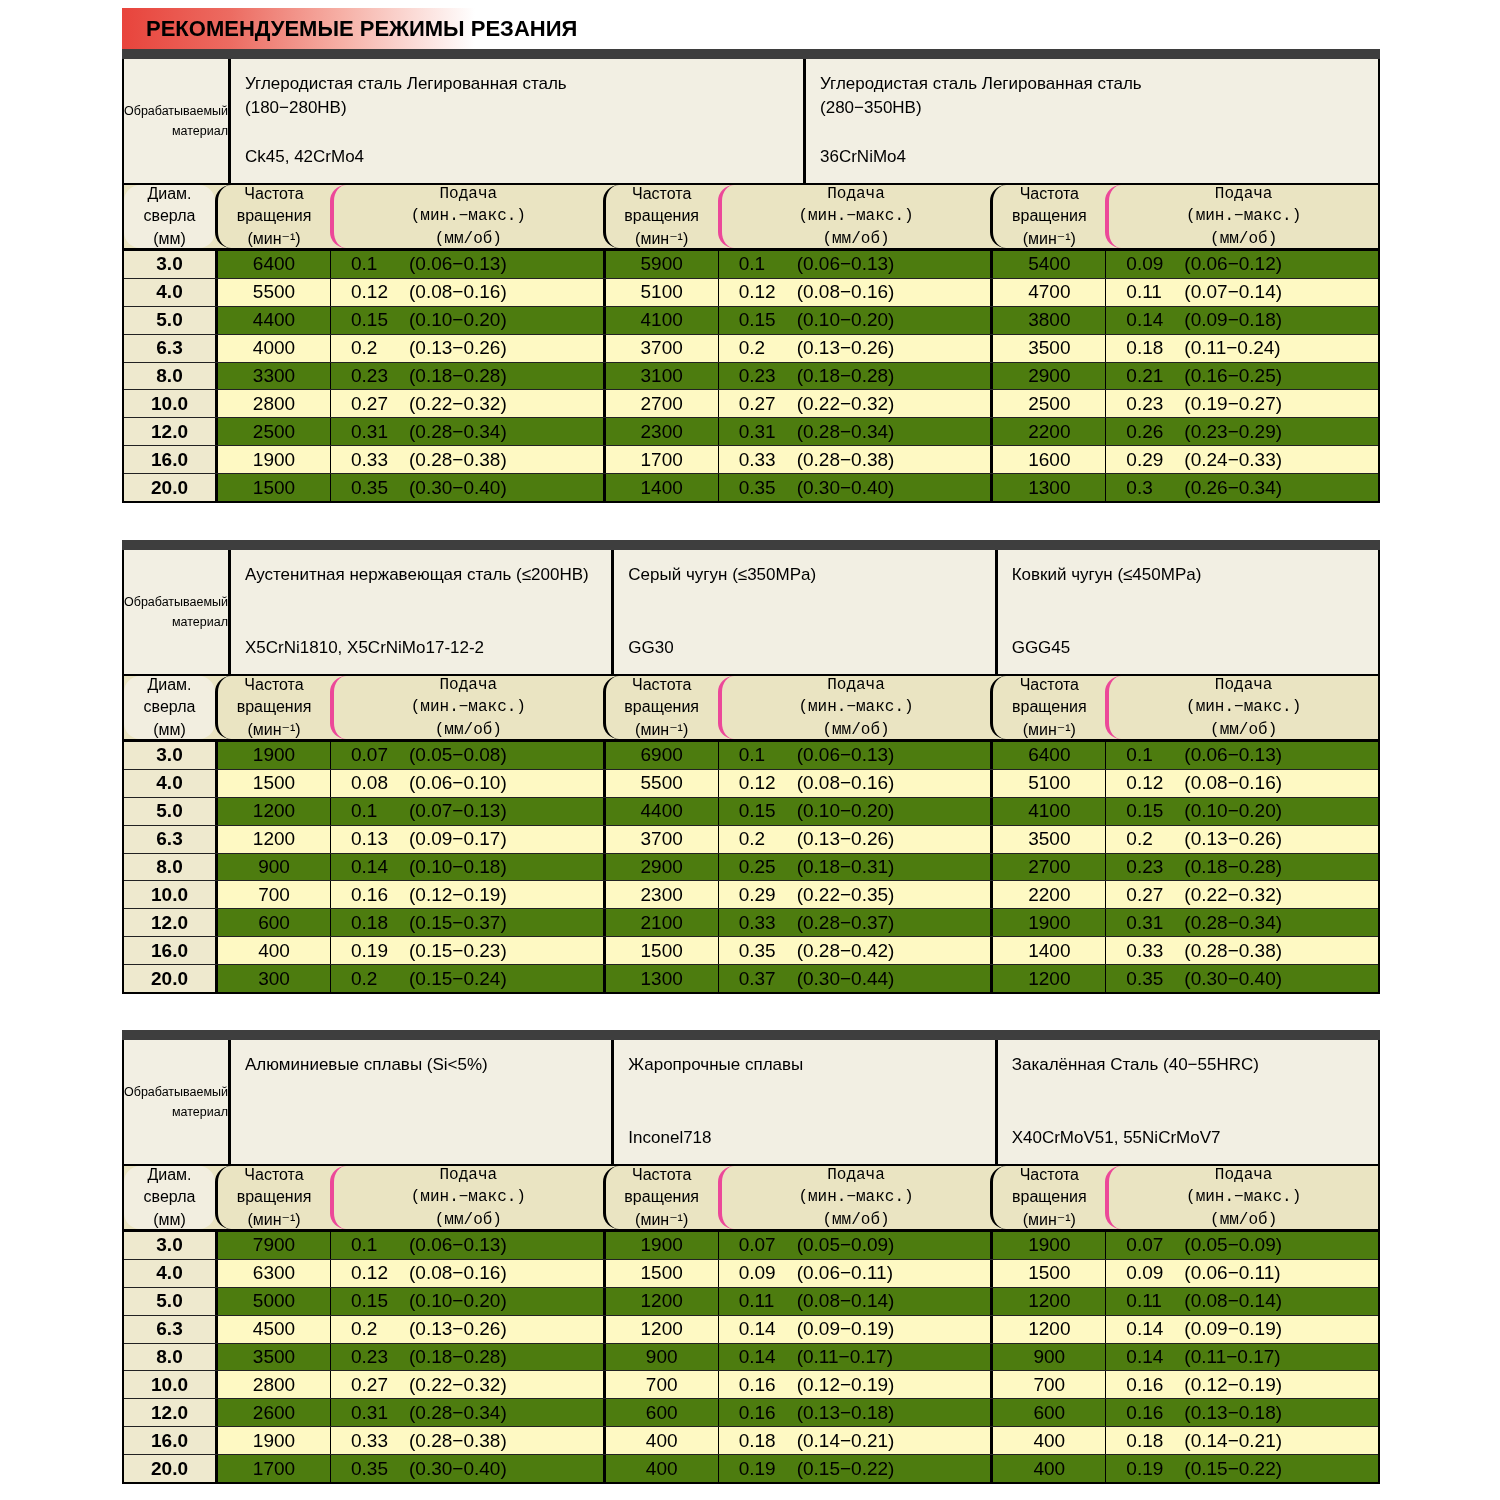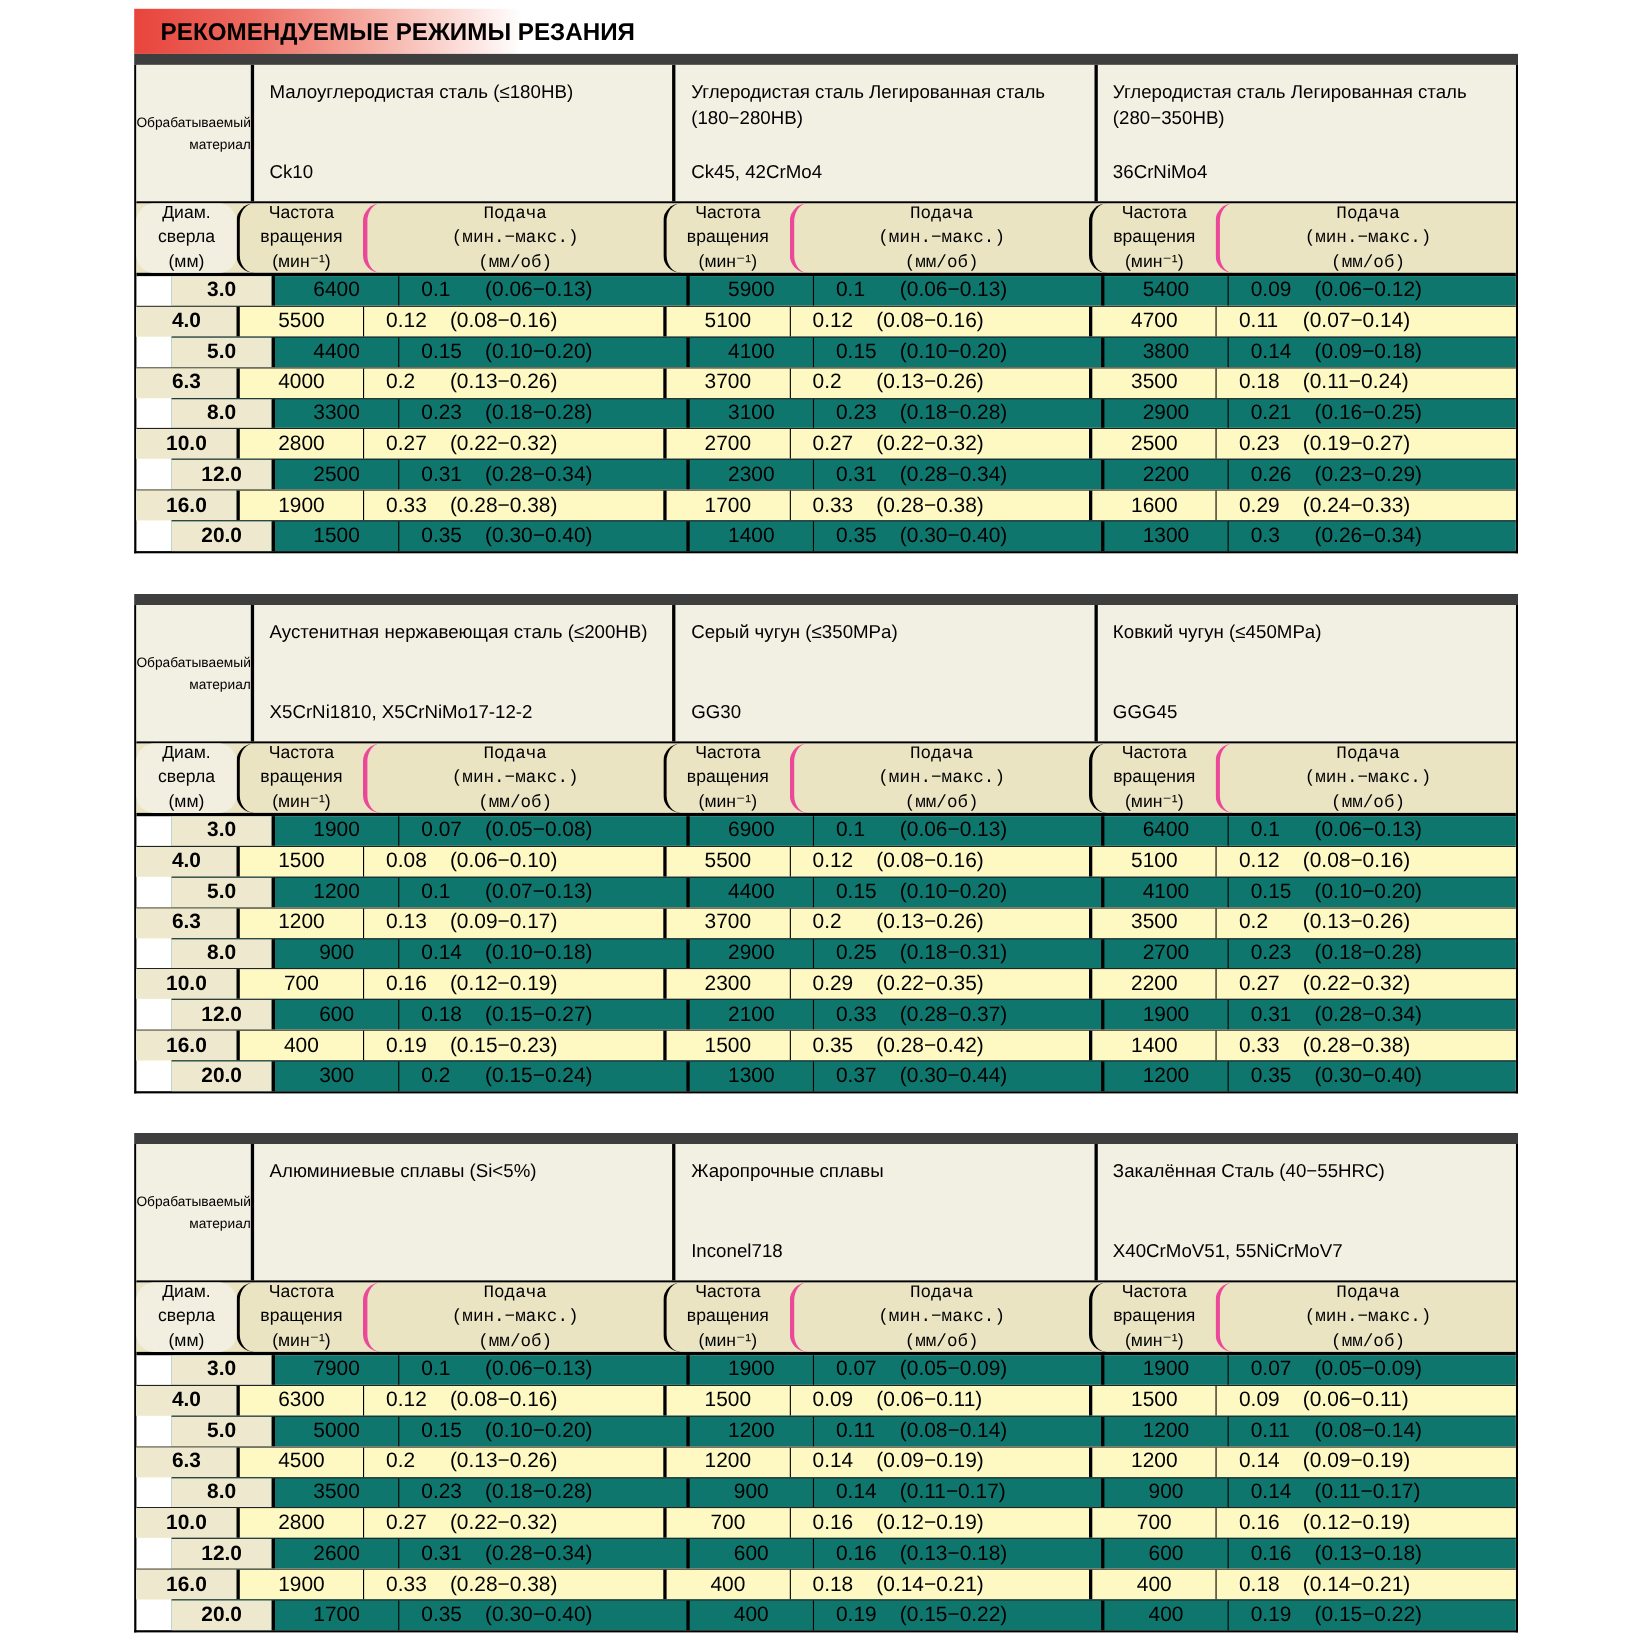--- a/index.html
+++ b/index.html
@@ -35,21 +35,21 @@
   .head-row{display:flex;background:#eae4c2;height:66px;border-bottom:3px solid #000;}
   .head-row > div{display:flex;align-items:center;justify-content:center;text-align:center;
     font-size:16px;line-height:1.4;white-space:pre-line;border-radius:16px;}
   .diam-head{flex:0 0 91px;background:#f2eee0;}
   .freq-head{flex:0 0 115px;border-left:3px solid #000;}
   .feed-head{flex:1 1 0;border-left:4px solid #ec4899;font-family:Liberation Mono, monospace;}
 
   .rows{display:flex;flex-direction:column;height:250px;}
   .row{display:flex;flex:1 1 0;border-top:1px solid #222;}
   .row:first-child{border-top:none;}
-  .row.white{background:#0f766e;margin-left:32px;}
+  .row.white{background:#4d7c0f;}
   .row.pink{background:#fef9c3;}
   .diam-cell{
     flex:0 0 91px;background:#eee9ce;font-weight:bold;font-size:19px;
     display:flex;align-items:center;justify-content:center;
   }
   .freq-cell{
     flex:0 0 115px;border-left:3px solid #000;font-size:19px;
     display:flex;align-items:center;justify-content:center;
   }
   .feed-cell{flex:1 1 0;border-left:1px solid #000;font-size:19px;display:flex;align-items:center;}
@@ -66,24 +66,20 @@
   <div id="tables-root">
       <section class="tbl-section" style="top: 49px;">
         <div class="section-bar"></div>
         <div class="tbl">
           <div class="mat-row">
             <div class="mat-label-cell">
               <div class="mat-label-text">Обрабатываемый
 материал</div>
             </div>
             <div class="mat-cell">
-              <div class="mat-name">Малоуглеродистая сталь (≤180HB)</div>
-              <div class="mat-grade">Ck10</div>
-            </div>
-            <div class="mat-cell">
               <div class="mat-name">Углеродистая сталь Легированная сталь
 (180−280HB)</div>
               <div class="mat-grade">Ck45, 42CrMo4</div>
             </div>
             <div class="mat-cell">
               <div class="mat-name">Углеродистая сталь Легированная сталь
 (280−350HB)</div>
               <div class="mat-grade">36CrNiMo4</div>
             </div>
           </div>
@@ -427,21 +423,21 @@
               <div class="feed-cell">
                 <span class="feed-val">0.27</span>
                 <span class="feed-range">(0.22−0.32)</span>
               </div>
             </div>
             <div class="row white">
               <div class="diam-cell">12.0</div>
               <div class="freq-cell">600</div>
               <div class="feed-cell">
                 <span class="feed-val">0.18</span>
-                <span class="feed-range">(0.15−0.27)</span>
+                <span class="feed-range">(0.15−0.37)</span>
               </div>
               <div class="freq-cell">2100</div>
               <div class="feed-cell">
                 <span class="feed-val">0.33</span>
                 <span class="feed-range">(0.28−0.37)</span>
               </div>
               <div class="freq-cell">1900</div>
               <div class="feed-cell">
                 <span class="feed-val">0.31</span>
                 <span class="feed-range">(0.28−0.34)</span>

